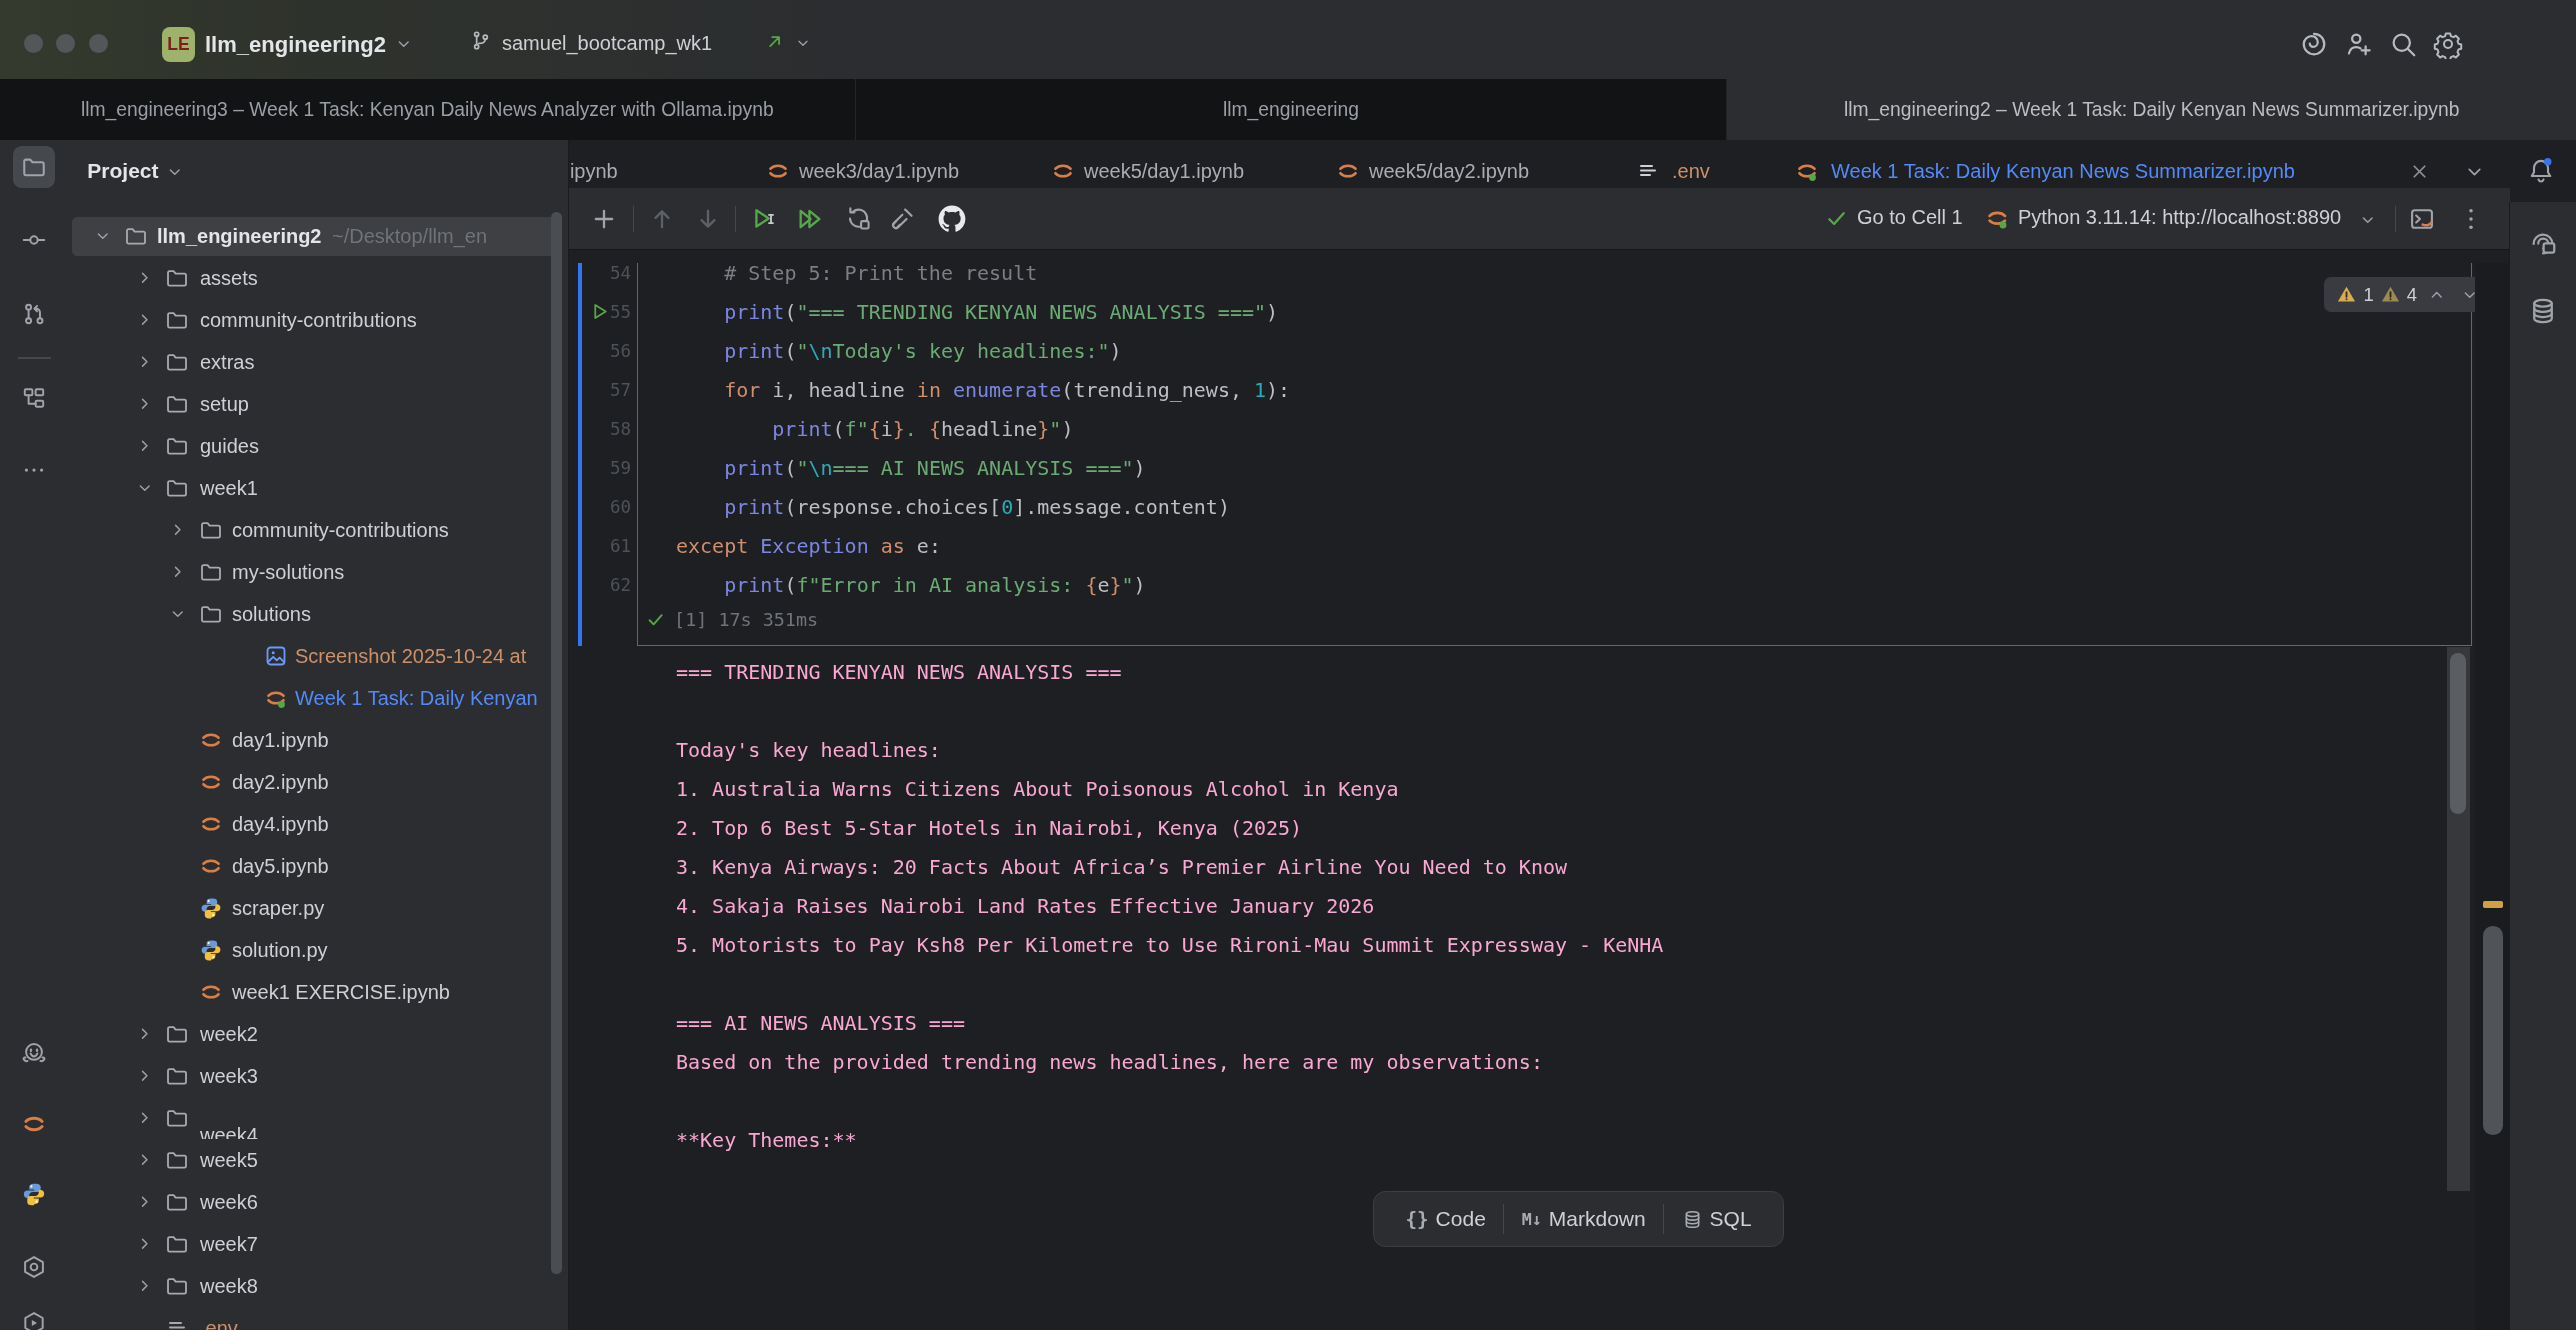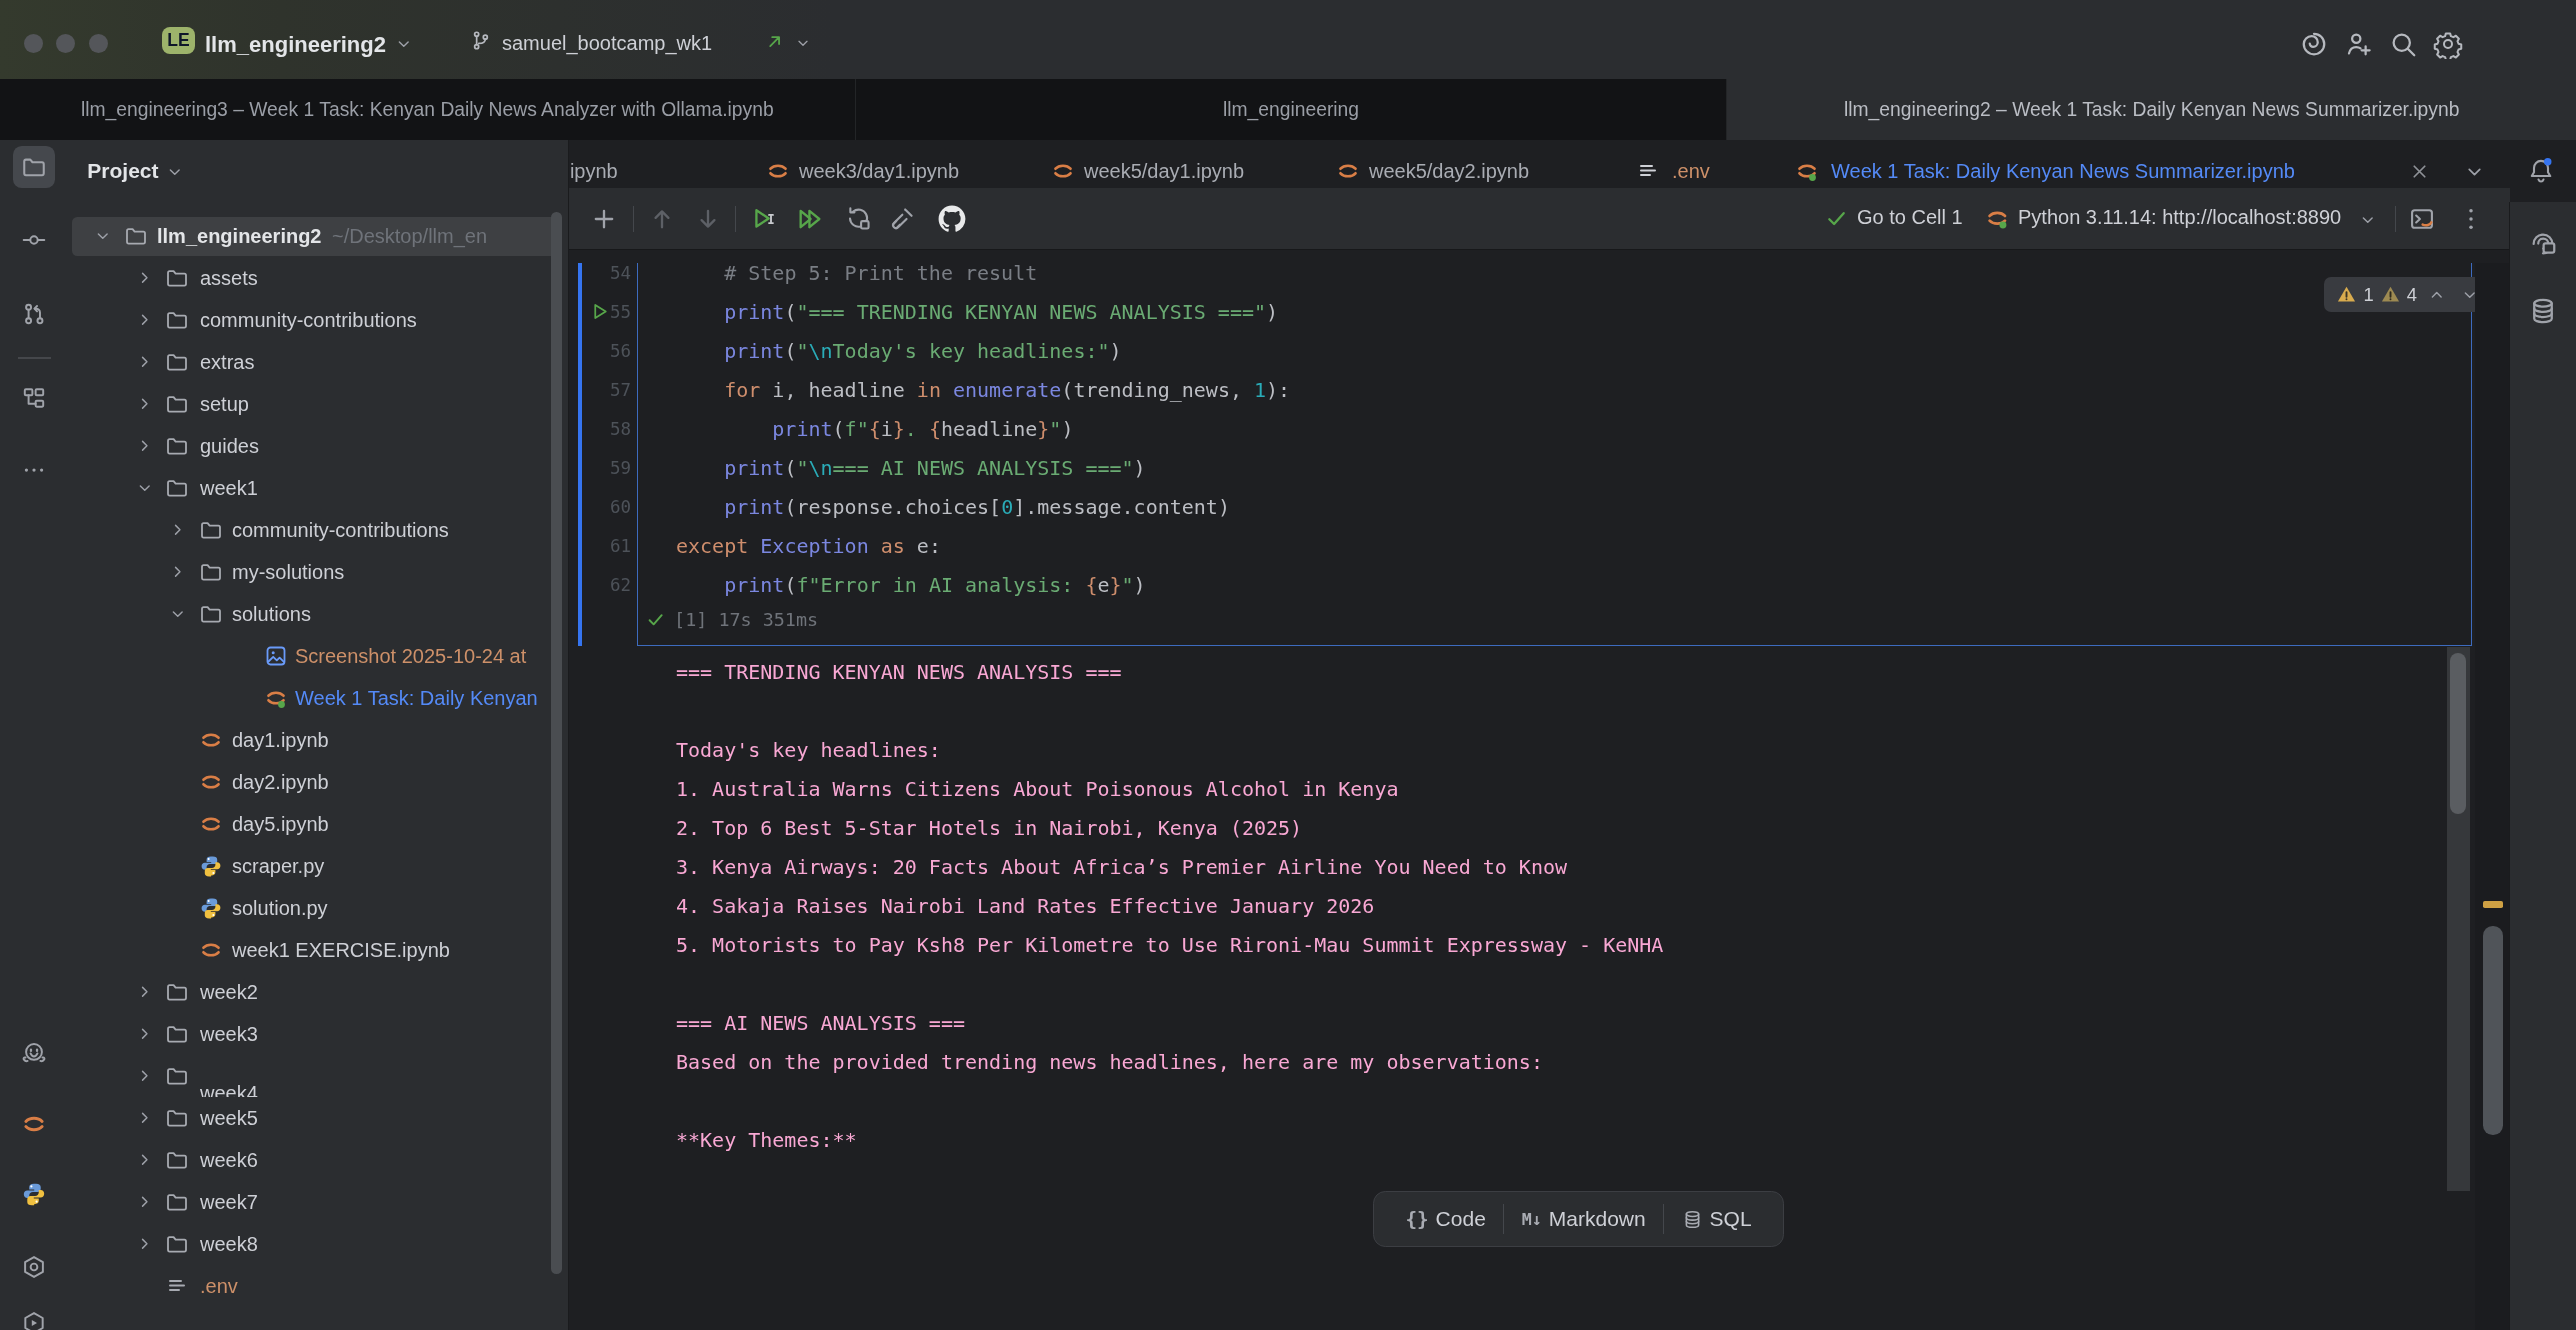--- a/index.html
+++ b/index.html
@@ -5,22 +5,22 @@
   html,body{margin:0;padding:0;background:#000;}
   #canvas{position:relative;width:2576px;height:1330px;background:#1e1f22;overflow:hidden;
           font-family:"Liberation Sans",sans-serif;color:#ced0d6;}
   .icn{display:inline-block;line-height:0;}
   .icn svg{display:block;}
 
   
   #app-header{position:absolute;left:0;top:0;width:2576px;height:79px;
     background:linear-gradient(90deg,#343a2d 0px,#2f332c 281px,#2b2d30 834px,#2b2d30 100%);}
   .traffic-dot{position:absolute;top:34px;width:19.3px;height:19.3px;border-radius:50%;background:#54565a;}
-  #project-badge{position:absolute;left:162px;top:27px;width:33px;height:27px;border-radius:8px;
-    background:#9db36b;color:#0f172a;font-size:17.5px;font-weight:700;display:flex;align-items:center;justify-content:center;}
+  #project-badge{position:absolute;left:162px;top:27px;width:33px;height:35px;border-radius:8px;
+    background:#9db36b;color:#7f1d1d;font-size:17.5px;font-weight:700;display:flex;align-items:center;justify-content:center;}
   #project-name{position:absolute;left:205px;top:32px;font-size:22px;font-weight:600;color:#e3e5e8;white-space:nowrap;}
   #branch-label{position:absolute;left:502px;top:32px;font-size:20px;color:#ced0d6;white-space:nowrap;}
   .hdr-ic{position:absolute;color:#b6b9bf;}
 
   
   #native-tabs{position:absolute;left:0;top:79px;width:2576px;height:61px;display:flex;background:#121315;}
   .native-tab{height:100%;display:flex;align-items:center;justify-content:center;
     font-size:19.3px;color:#9a9ea6;border-right:0.9px solid #232527;overflow:hidden;white-space:nowrap;}
   .native-tab.active{background:#2b2d30;color:#babdc4;border-right:none;}
 
@@ -421,20 +421,29 @@
           </span>
           <span class="tree-label " style="left: 164px;">day2.ipynb</span>
         </div>
         <div class="tree-row">
           <span class="icn tree-ic" style="left: 131px;">
             <svg viewBox="0 0 24 24" width="100%" height="100%" fill="none" stroke="currentColor" stroke-width="1.8" stroke-linecap="round" stroke-linejoin="round">
               <path d="M4.5 9.7A9 6.6 0 0 1 19.5 9.7" stroke="#d97e46" stroke-width="2.7"></path>
               <path d="M19.5 14.3A9 6.6 0 0 1 4.5 14.3" stroke="#d97e46" stroke-width="2.7"></path>
             </svg>
           </span>
+          <span class="tree-label " style="left: 164px;">day4.ipynb</span>
+        </div>
+        <div class="tree-row">
+          <span class="icn tree-ic" style="left: 131px;">
+            <svg viewBox="0 0 24 24" width="100%" height="100%" fill="none" stroke="currentColor" stroke-width="1.8" stroke-linecap="round" stroke-linejoin="round">
+              <path d="M4.5 9.7A9 6.6 0 0 1 19.5 9.7" stroke="#d97e46" stroke-width="2.7"></path>
+              <path d="M19.5 14.3A9 6.6 0 0 1 4.5 14.3" stroke="#d97e46" stroke-width="2.7"></path>
+            </svg>
+          </span>
           <span class="tree-label " style="left: 164px;">day5.ipynb</span>
         </div>
         <div class="tree-row">
           <span class="icn tree-ic" style="left: 131px;">
             <svg viewBox="0 0 24 24" width="100%" height="100%" fill="none" stroke="currentColor" stroke-width="1.8" stroke-linecap="round" stroke-linejoin="round">
               <path d="M11.9 2.6c-2.9 0-4.3 1.2-4.3 3.1v2.2h4.6v.9H5.9c-2 0-3.3 1.4-3.3 3.5s1.3 3.5 3.3 3.5h1.7v-2.5c0-1.8 1.5-3.2 3.4-3.2h4.3c1.6 0 2.9-1.3 2.9-2.9V5.7c0-1.9-1.4-3.1-4.3-3.1h-2z" fill="#6a9ad8" stroke="none"></path>
               <path d="M12.1 21.4c2.9 0 4.3-1.2 4.3-3.1v-2.2h-4.6v-.9h6.3c2 0 3.3-1.4 3.3-3.5s-1.3-3.5-3.3-3.5h-1.7v2.5c0 1.8-1.5 3.2-3.4 3.2H8.7c-1.6 0-2.9 1.3-2.9 2.9v2.5c0 1.9 1.4 3.1 4.3 3.1h2z" fill="#f0c040" stroke="none"></path>
               <circle cx="9.6" cy="5" r="1" fill="#fff" stroke="none"></circle>
               <circle cx="14.4" cy="19" r="1" fill="#fff" stroke="none"></circle>
             </svg>

